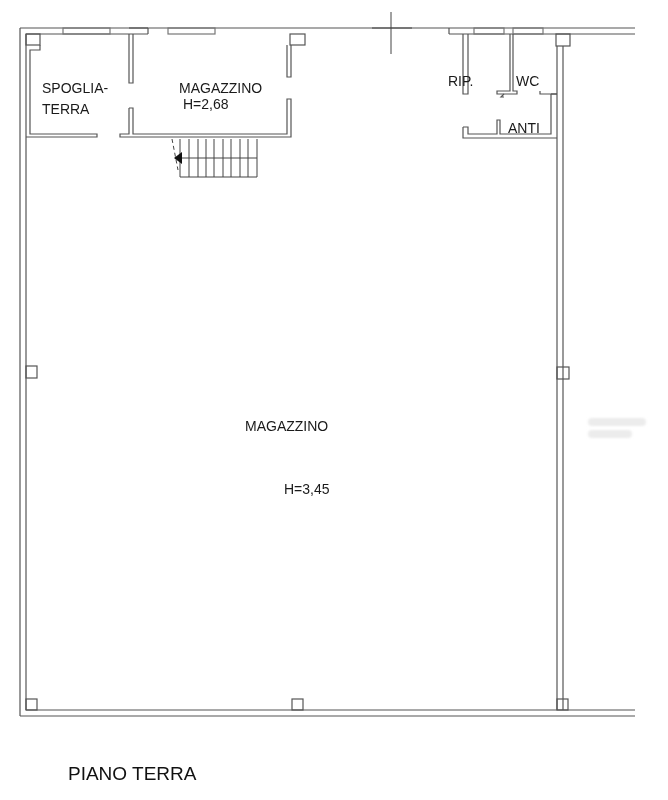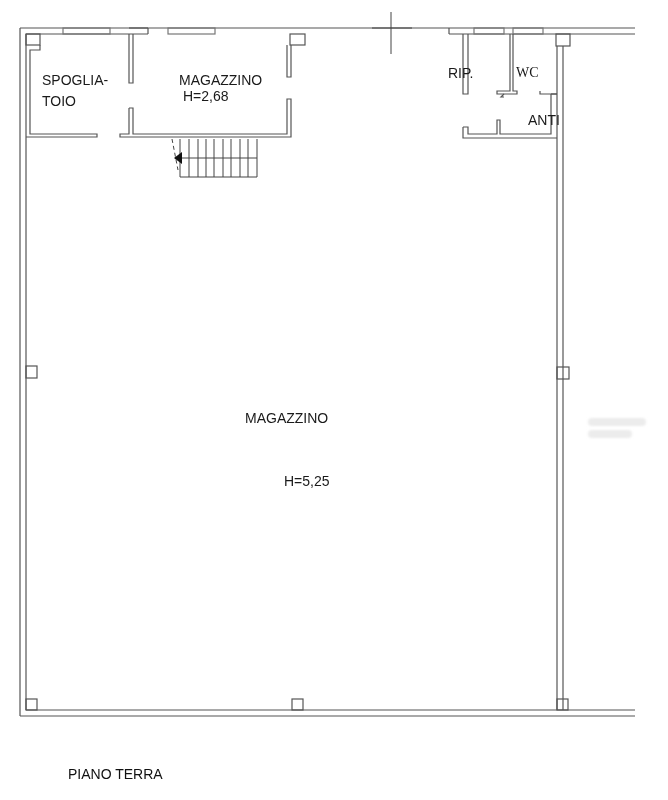--- a/index.html
+++ b/index.html
@@ -1,20 +1,20 @@
 <!DOCTYPE html>
 <html><head>
   <meta charset="utf-8">
   <style>
     html, body { margin: 0; padding: 0; background: #ffffff; }
     body { width: 668px; height: 800px; position: relative; overflow: hidden;
            font-family: "Liberation Sans", sans-serif; color: #1a1a1a; }
     svg.plan { position: absolute; left: 0; top: 0; }
-    .lbl { position: absolute; font-size: 14px; line-height: 16px; white-space: nowrap; color: #1a1a1a; }
-    .title { position: absolute; left: 68px; top: 763px; font-size: 14px; line-height: 22px; color: #111; }
+    .lbl { position: absolute; font-size: 14px; line-height: 16px; white-space: nowrap; color: #1a1a1a; margin-top: 8px; }
+    .title { position: absolute; left: 68px; top: 763px; font-size: 19px; line-height: 22px; color: #111; }
     .blur { position: absolute; left: 588px; top: 418px; width: 58px; height: 26px; }
     .blur span { display: block; height: 8px; margin-bottom: 4px; background: #ececec; border-radius: 4px; filter: blur(1px); }
   </style>
 </head>
 <body>
 
 <svg class="plan" width="668" height="800" viewBox="0 0 668 800">
   <g fill="none" stroke="#555" stroke-width="1.2">
 
     <g>
@@ -95,30 +95,30 @@
       <line x1="248" y1="139" x2="248" y2="177"></line>
       <line x1="257" y1="139" x2="257" y2="177"></line>
       <line x1="172" y1="139" x2="178" y2="170" stroke-dasharray="4,3"></line>
     </g>
   </g>
   <polygon points="174,158 182,152 182,164" fill="#111"></polygon>
 </svg>
 
 <div class="lbl" style="left:42px;top:72px;">
   <div>SPOGLIA-</div>
-  <div style="margin-top:5px;">TOIO</div>
+  <div style="margin-top:5px;">TERRA</div>
 </div>
 <div class="lbl" style="left:179px;top:72px;">
   <div>MAGAZZINO</div>
   <div style="margin-left:4px;">H=2,68</div>
 </div>
 <div class="lbl" style="left:448px;top:65px;">RIP.</div>
-<div class="lbl" style="left:516px;top:65px;font-family:Liberation Serif, serif;">WC</div>
-<div class="lbl" style="left:528px;top:112px;">ANTI</div>
+<div class="lbl" style="left:516px;top:65px;">WC</div>
+<div class="lbl" style="left:508px;top:112px;">ANTI</div>
 <div class="lbl" style="left:245px;top:410px;">MAGAZZINO</div>
-<div class="lbl" style="left:284px;top:473px;">H=5,25</div>
+<div class="lbl" style="left:284px;top:473px;">H=3,45</div>
 
 <div class="blur">
     <span style="width:58px"></span>
     <span style="width:44px"></span>
   </div>
 
 <div class="title">PIANO TERRA</div>
 
 </body></html>

